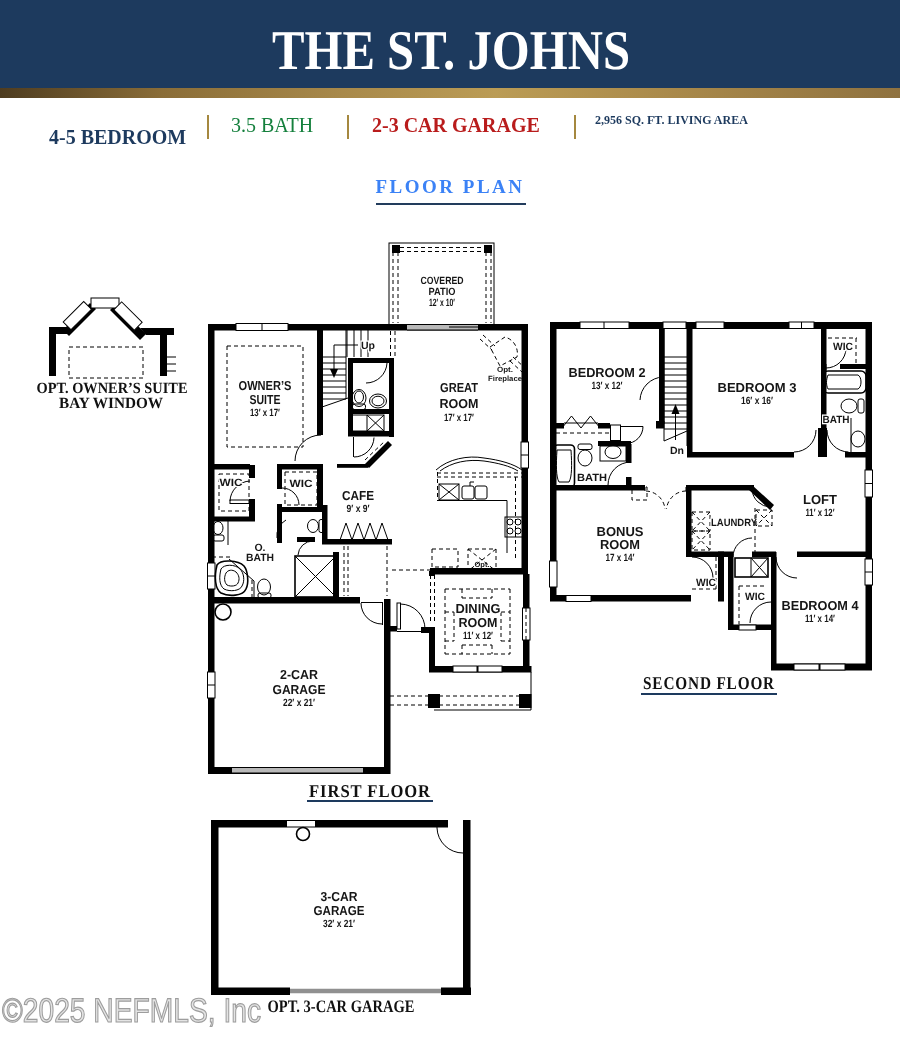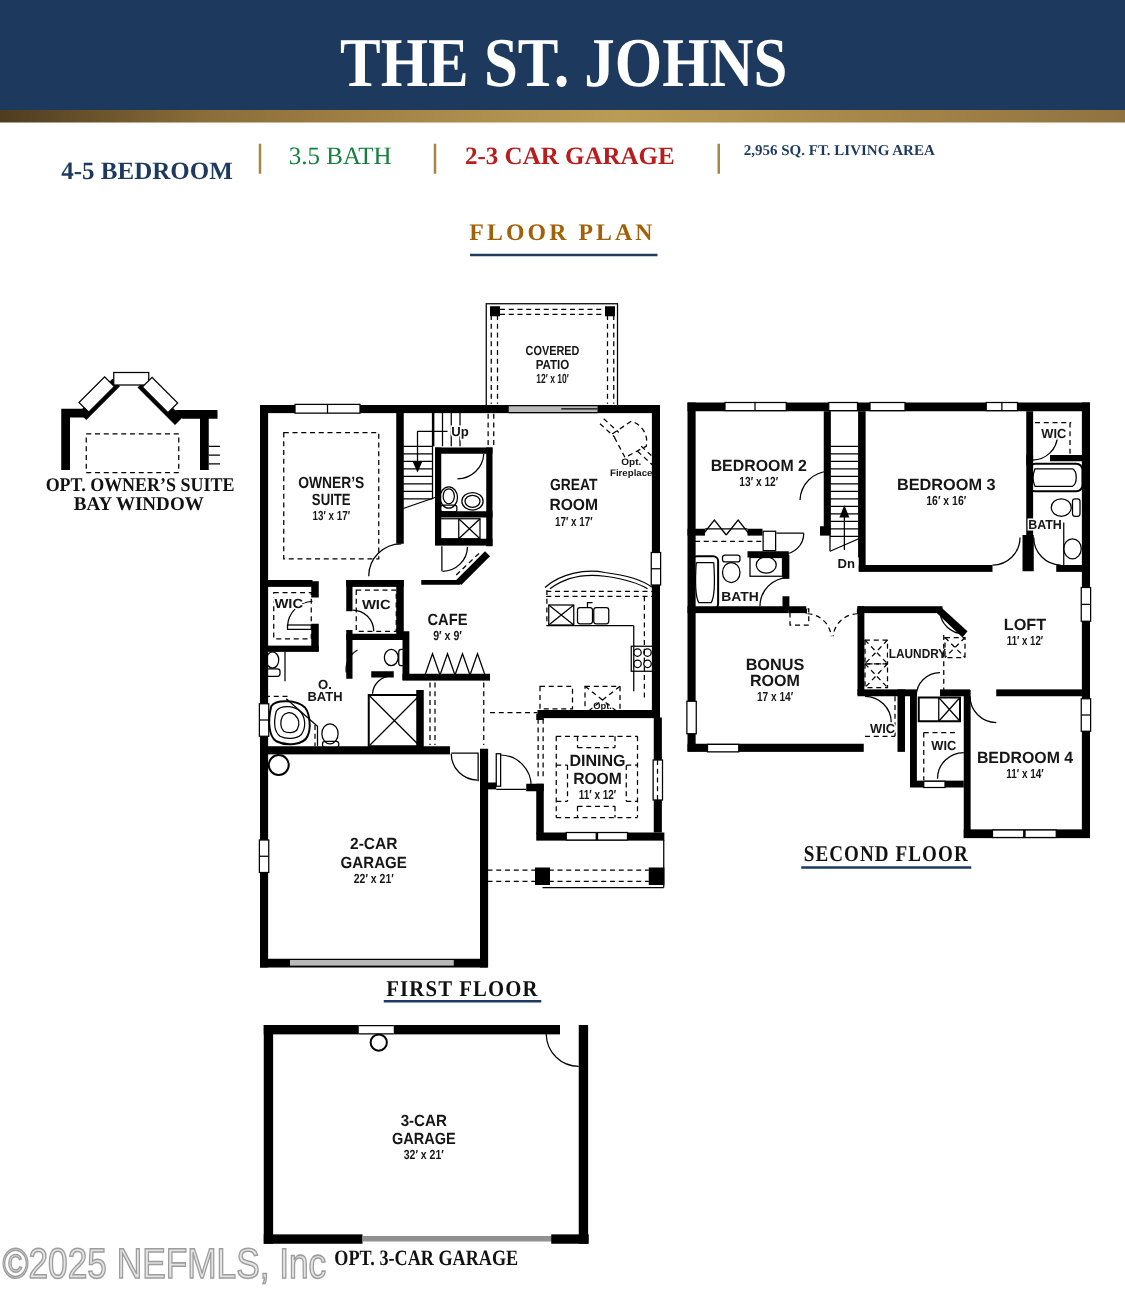--- a/index.html
+++ b/index.html
@@ -16,21 +16,21 @@
 
 <div class="abs" style="left:49px;top:114px;width:820px;color:#1d3a5e;font-family:'Liberation Serif',serif;font-weight:bold;font-size:20px;line-height:1.15;margin-top:12px;">
 <span id="f1">4-5 BEDROOM</span></div>
 <div class="abs" id="s1" style="left:207px;top:115px;width:2px;height:24px;background:#a5883f;"></div>
 <div class="abs" style="left:231px;top:114px;color:#15803d;font-family:'Liberation Serif',serif;font-weight:normal;font-size:20px;line-height:1.15;">3.5 BATH</div>
 <div class="abs" id="s2" style="left:347px;top:115px;width:2px;height:24px;background:#a5883f;"></div>
 <div class="abs" style="left:372px;top:114px;color:#b91c1c;font-family:'Liberation Serif',serif;font-weight:bold;font-size:20px;line-height:1.15;">2-3 CAR GARAGE</div>
 <div class="abs" id="s3" style="left:574px;top:115px;width:2px;height:24px;background:#a5883f;"></div>
 <div class="abs" style="left:595px;top:114px;color:#1d3a5e;font-family:'Liberation Serif',serif;font-weight:bold;font-size:12px;line-height:1.15;">2,956 SQ. FT. LIVING AREA</div>
 
-<div class="abs" style="left:0;top:177px;width:900px;line-height:1;text-align:center;color:#a16207;font-family:'Liberation Serif',serif;font-weight:bold;font-size:19px;letter-spacing:2.5px;">FLOOR PLAN</div>
+<div class="abs" style="left:0;top:177px;width:900px;line-height:1;text-align:center;color:#3b82f6;font-family:'Liberation Serif',serif;font-weight:bold;font-size:19px;letter-spacing:2.5px;">FLOOR PLAN</div>
 
 <div class="abs" style="left:376px;top:203px;width:150px;height:2px;background:#223c5c;"></div>
 <svg class="abs" style="left:0;top:0;" width="900" height="1040" viewBox="0 0 900 1040">
 
 <text x="451" y="69" font-family="Liberation Serif, serif" font-weight="bold" font-size="56" fill="#ffffff" text-anchor="middle" textLength="358" lengthAdjust="spacingAndGlyphs">THE ST. JOHNS</text>
 <defs>
 <style>
  .w{fill:#000;}
  .ln{fill:none;stroke:#000;stroke-width:1;}
  .ln2{fill:none;stroke:#000;stroke-width:1.6;}

